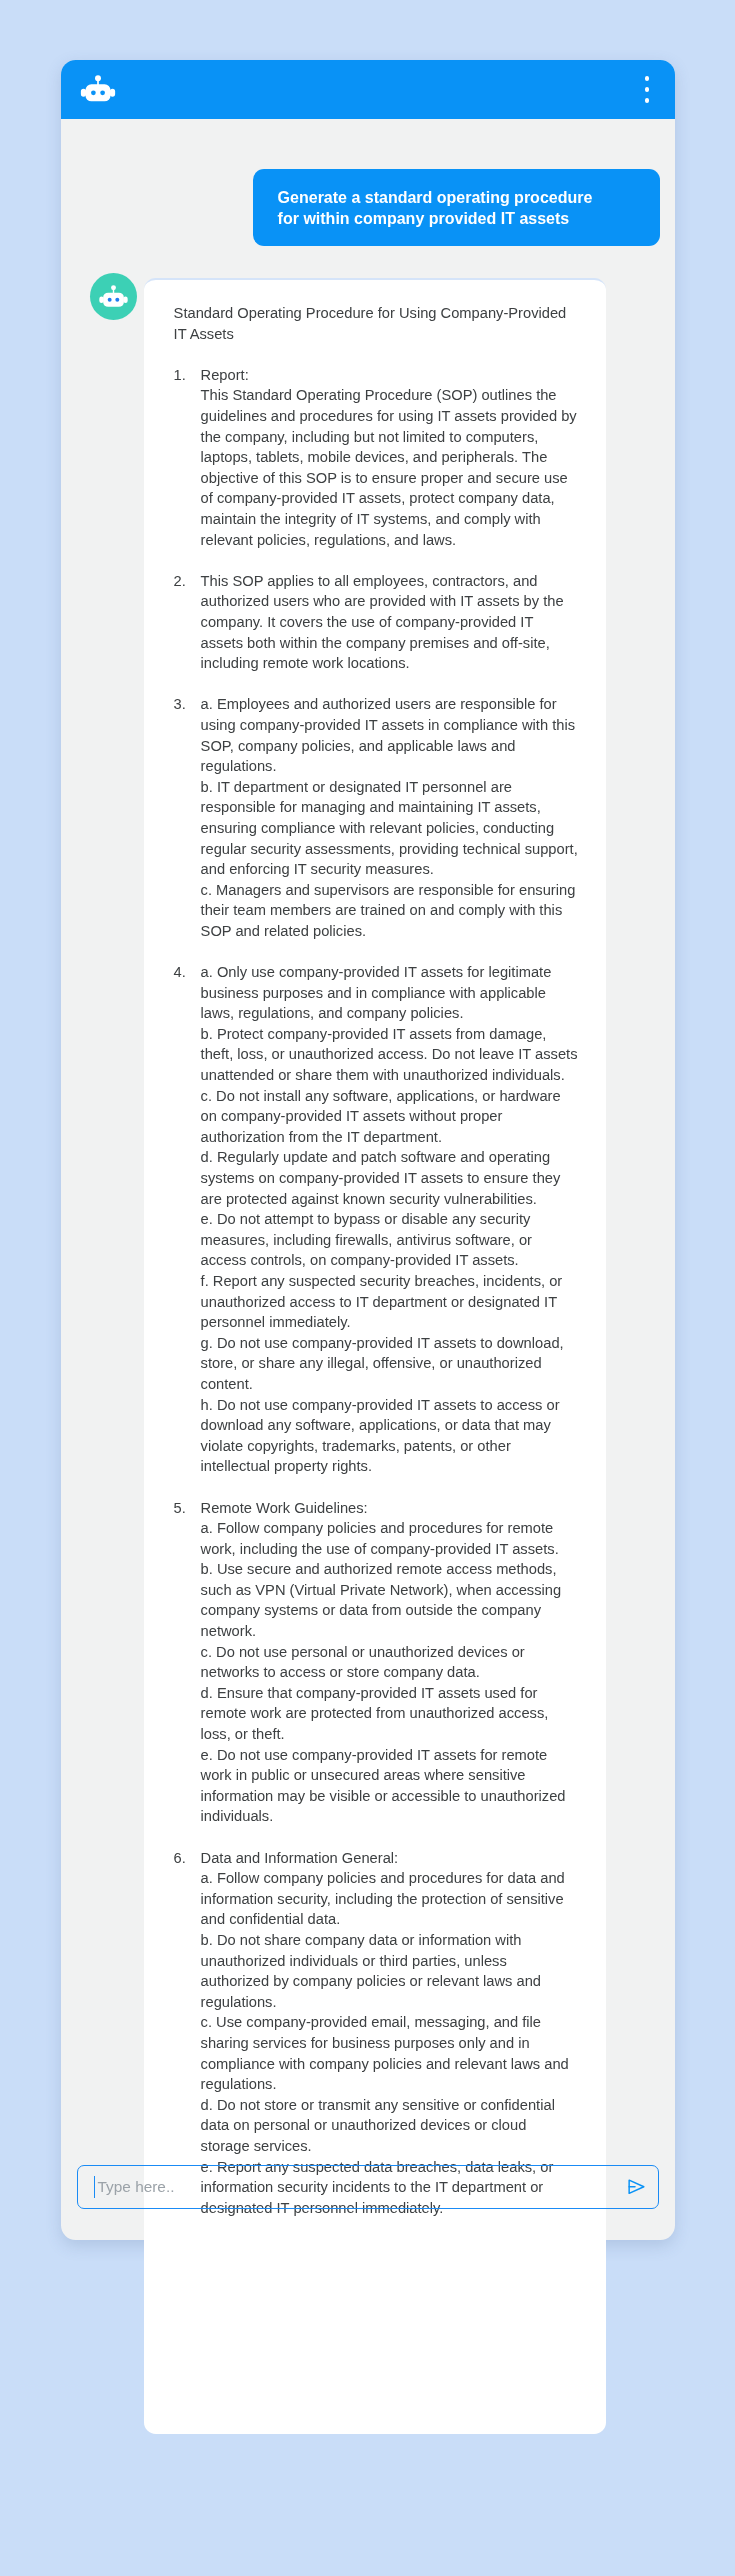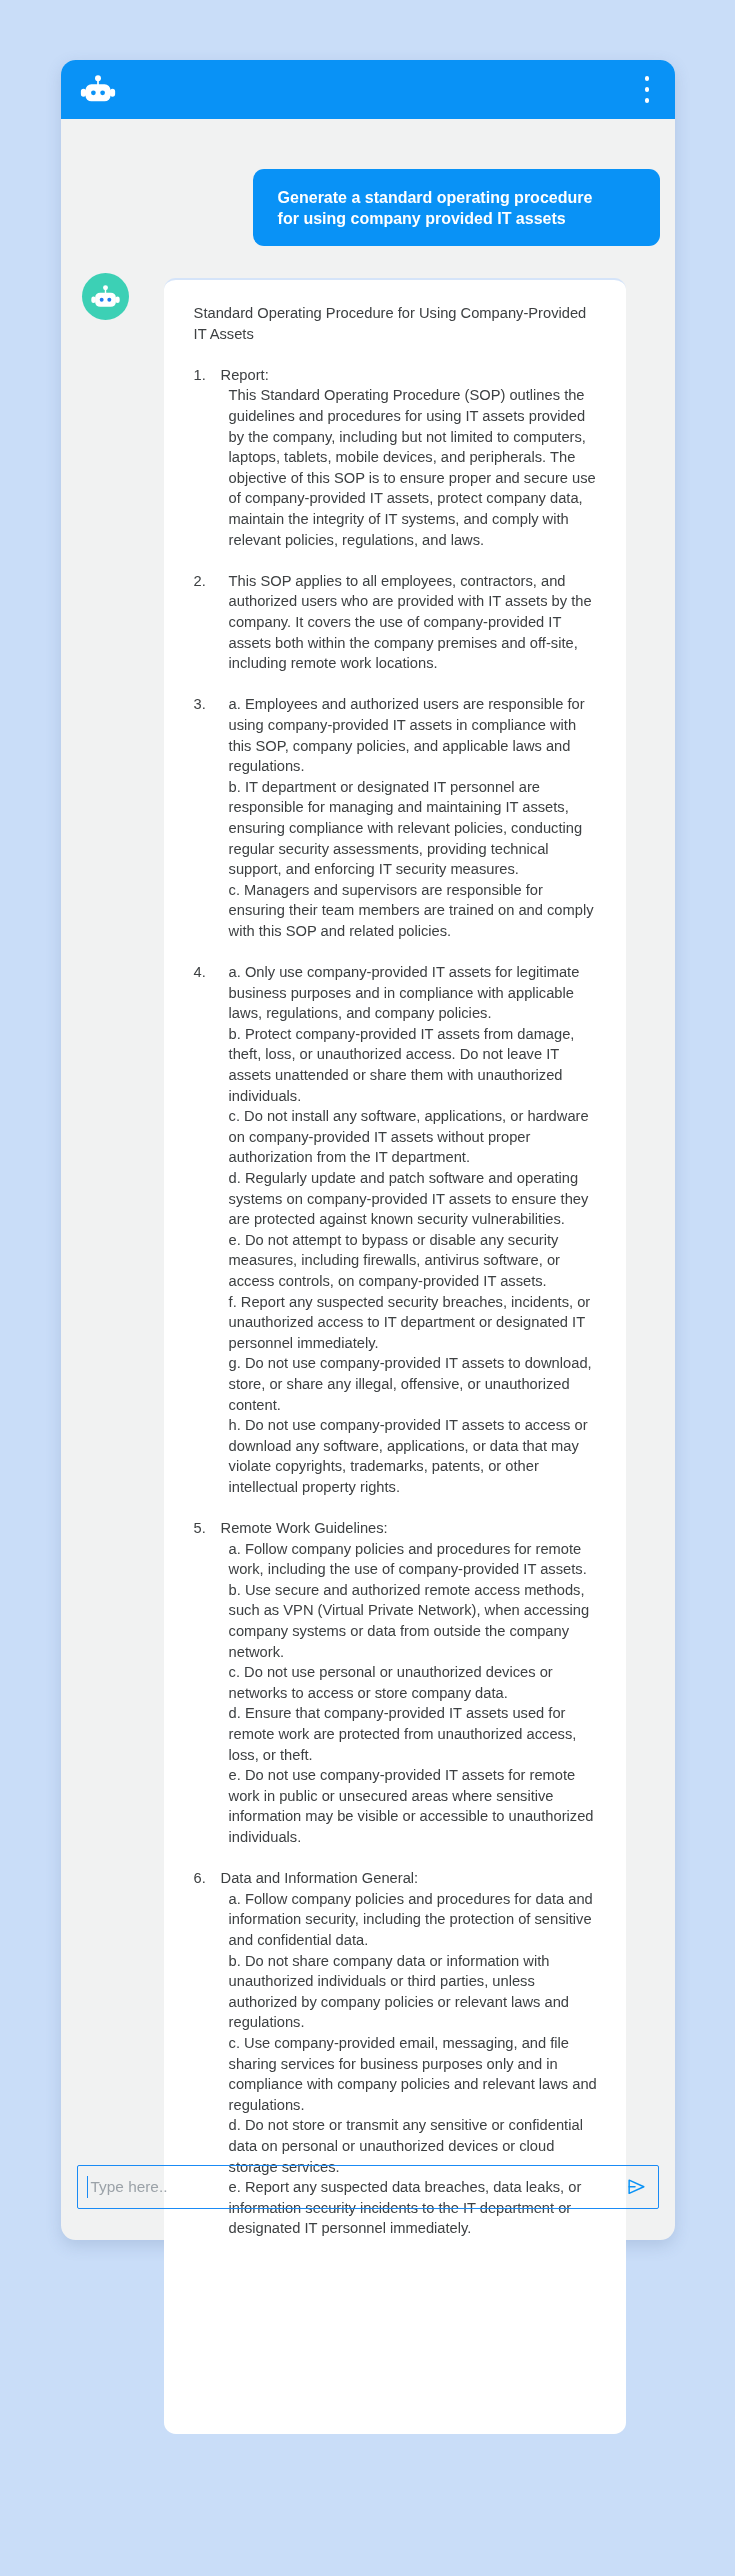--- a/index.html
+++ b/index.html
@@ -39,21 +39,21 @@
     width:407px; box-sizing:border-box;
     background:#0992f6; color:#ffffff;
     border-radius:11px;
     padding:17.6px 25px;
     font-size:16px; font-weight:bold; line-height:21px;
   }
   .user-line { display:block; }
 
   .bot-row {
     display:flex; align-items:flex-start;
-    margin-top:27px; padding-left:21px;gap:28px;
+    margin-top:27px; padding-left:29px;
   }
   .avatar {
     width:47px; height:47px; border-radius:50%;
     background:#3cd0b5; flex:none;
     display:flex; align-items:center; justify-content:center;
   }
   .avatar svg { width:31px; height:24px; display:block; }
 
   .bot-card {
     margin-left:6.6px; margin-top:4.4px;
@@ -64,29 +64,30 @@
     padding:23.5px 26.5px 22px 30px;
     overflow:hidden;
     color:#3d4042; font-size:14.7px; line-height:20.6px;
   }
   .bot-title { margin:0; }
   .sec-list { list-style:none; margin:20.6px 0 0 0; padding:0; }
   .sec-list li { display:flex; margin-top:20.6px; }
   .sec-list li:first-child { margin-top:0; }
   .sec-num { width:27px; flex:none; }
   .sec-body { flex:1; min-width:0; }
-  .pre { white-space:pre-line;margin-left:8px; }
+  .pre { white-space:pre-line; }
 
   
   .composer {
     position:absolute; left:16px; bottom:31px;
     width:582px; height:44px; box-sizing:border-box;
-    border:1.5px solid #1a8bf5; border-radius:2px;
+    border:1.5px solid #1a8bf5; border-radius:7px;
     display:flex; align-items:center;
     background:transparent;
+    padding-left:7px;
   }
   .caret { width:1.5px; height:22px; background:#1a8bf5; margin-left:8.8px; flex:none; }
   .composer input {
     flex:1; min-width:0;
     border:none; outline:none; background:transparent;
     font-family:"Liberation Sans", sans-serif;
     font-size:15.4px; color:#3d4042;
     padding:0 5.9px 0 2.2px;
   }
   .composer input::placeholder { color:#9ba2a8; opacity:1; }
@@ -117,21 +118,21 @@
         <span class="dot"></span>
         <span class="dot"></span>
         <span class="dot"></span>
       </div>
     </div>
 
     <div class="chat-area">
 
       <div class="user-bubble">
         <span class="user-line">Generate a standard operating procedure</span>
-        <span class="user-line">for using company provided IT assets</span>
+        <span class="user-line">for within company provided IT assets</span>
       </div>
 
       <div class="bot-row">
         <div class="avatar">
           <svg viewBox="0 0 56 44" xmlns="http://www.w3.org/2000/svg">
             <circle cx="28" cy="5" r="4.5" fill="#ffffff"></circle>
             <rect x="26.7" y="7" width="2.6" height="9" fill="#ffffff"></rect>
             <rect x="2" y="21" width="8" height="12" rx="4" fill="#ffffff"></rect>
             <rect x="46" y="21" width="8" height="12" rx="4" fill="#ffffff"></rect>
             <rect x="9" y="14" width="38" height="26" rx="9" fill="#ffffff"></rect>

